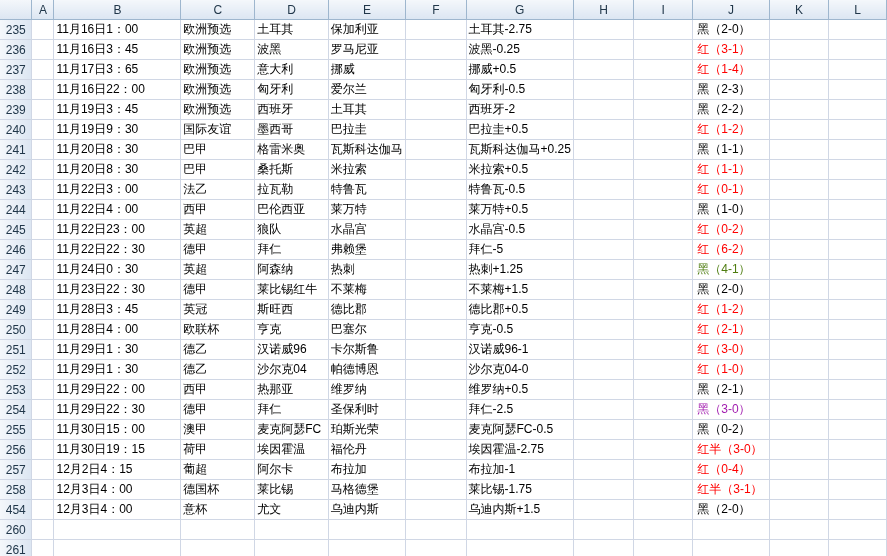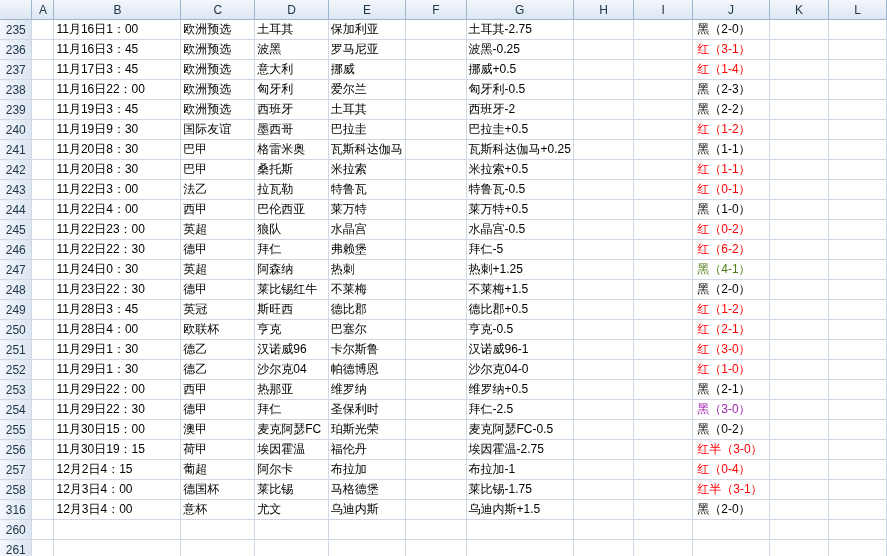--- a/index.html
+++ b/index.html
@@ -131,21 +131,21 @@
           <td class="c-g cellpad">波黑-0.25</td>
           <td class="c-h cellpad"></td>
           <td class="c-i cellpad"></td>
           <td class="c-j" style="color: rgb(255, 0, 0); padding-left: 4px;">红（3-1）</td>
           <td class="c-k cellpad"></td>
           <td class="c-l cellpad"></td>
         </tr>
         <tr>
           <td class="rowhead">237</td>
           <td class="c-a cellpad"></td>
-          <td class="c-b cellpad">11月17日3：45</td>
+          <td class="c-b cellpad">11月17日3：65</td>
           <td class="c-c cellpad">欧洲预选</td>
           <td class="c-d cellpad">意大利</td>
           <td class="c-e cellpad">挪威</td>
           <td class="c-f cellpad"></td>
           <td class="c-g cellpad">挪威+0.5</td>
           <td class="c-h cellpad"></td>
           <td class="c-i cellpad"></td>
           <td class="c-j" style="color: rgb(255, 0, 0); padding-left: 4px;">红（1-4）</td>
           <td class="c-k cellpad"></td>
           <td class="c-l cellpad"></td>
@@ -459,21 +459,21 @@
           <td class="c-e cellpad">马格德堡</td>
           <td class="c-f cellpad"></td>
           <td class="c-g cellpad">莱比锡-1.75</td>
           <td class="c-h cellpad"></td>
           <td class="c-i cellpad"></td>
           <td class="c-j" style="color: rgb(255, 0, 0); padding-left: 4px;">红半（3-1）</td>
           <td class="c-k cellpad"></td>
           <td class="c-l cellpad"></td>
         </tr>
         <tr>
-          <td class="rowhead">316</td>
+          <td class="rowhead">454</td>
           <td class="c-a cellpad"></td>
           <td class="c-b cellpad">12月3日4：00</td>
           <td class="c-c cellpad">意杯</td>
           <td class="c-d cellpad">尤文</td>
           <td class="c-e cellpad">乌迪内斯</td>
           <td class="c-f cellpad"></td>
           <td class="c-g cellpad">乌迪内斯+1.5</td>
           <td class="c-h cellpad"></td>
           <td class="c-i cellpad"></td>
           <td class="c-j" style="color: rgb(0, 0, 0); padding-left: 4px;">黑（2-0）</td>

